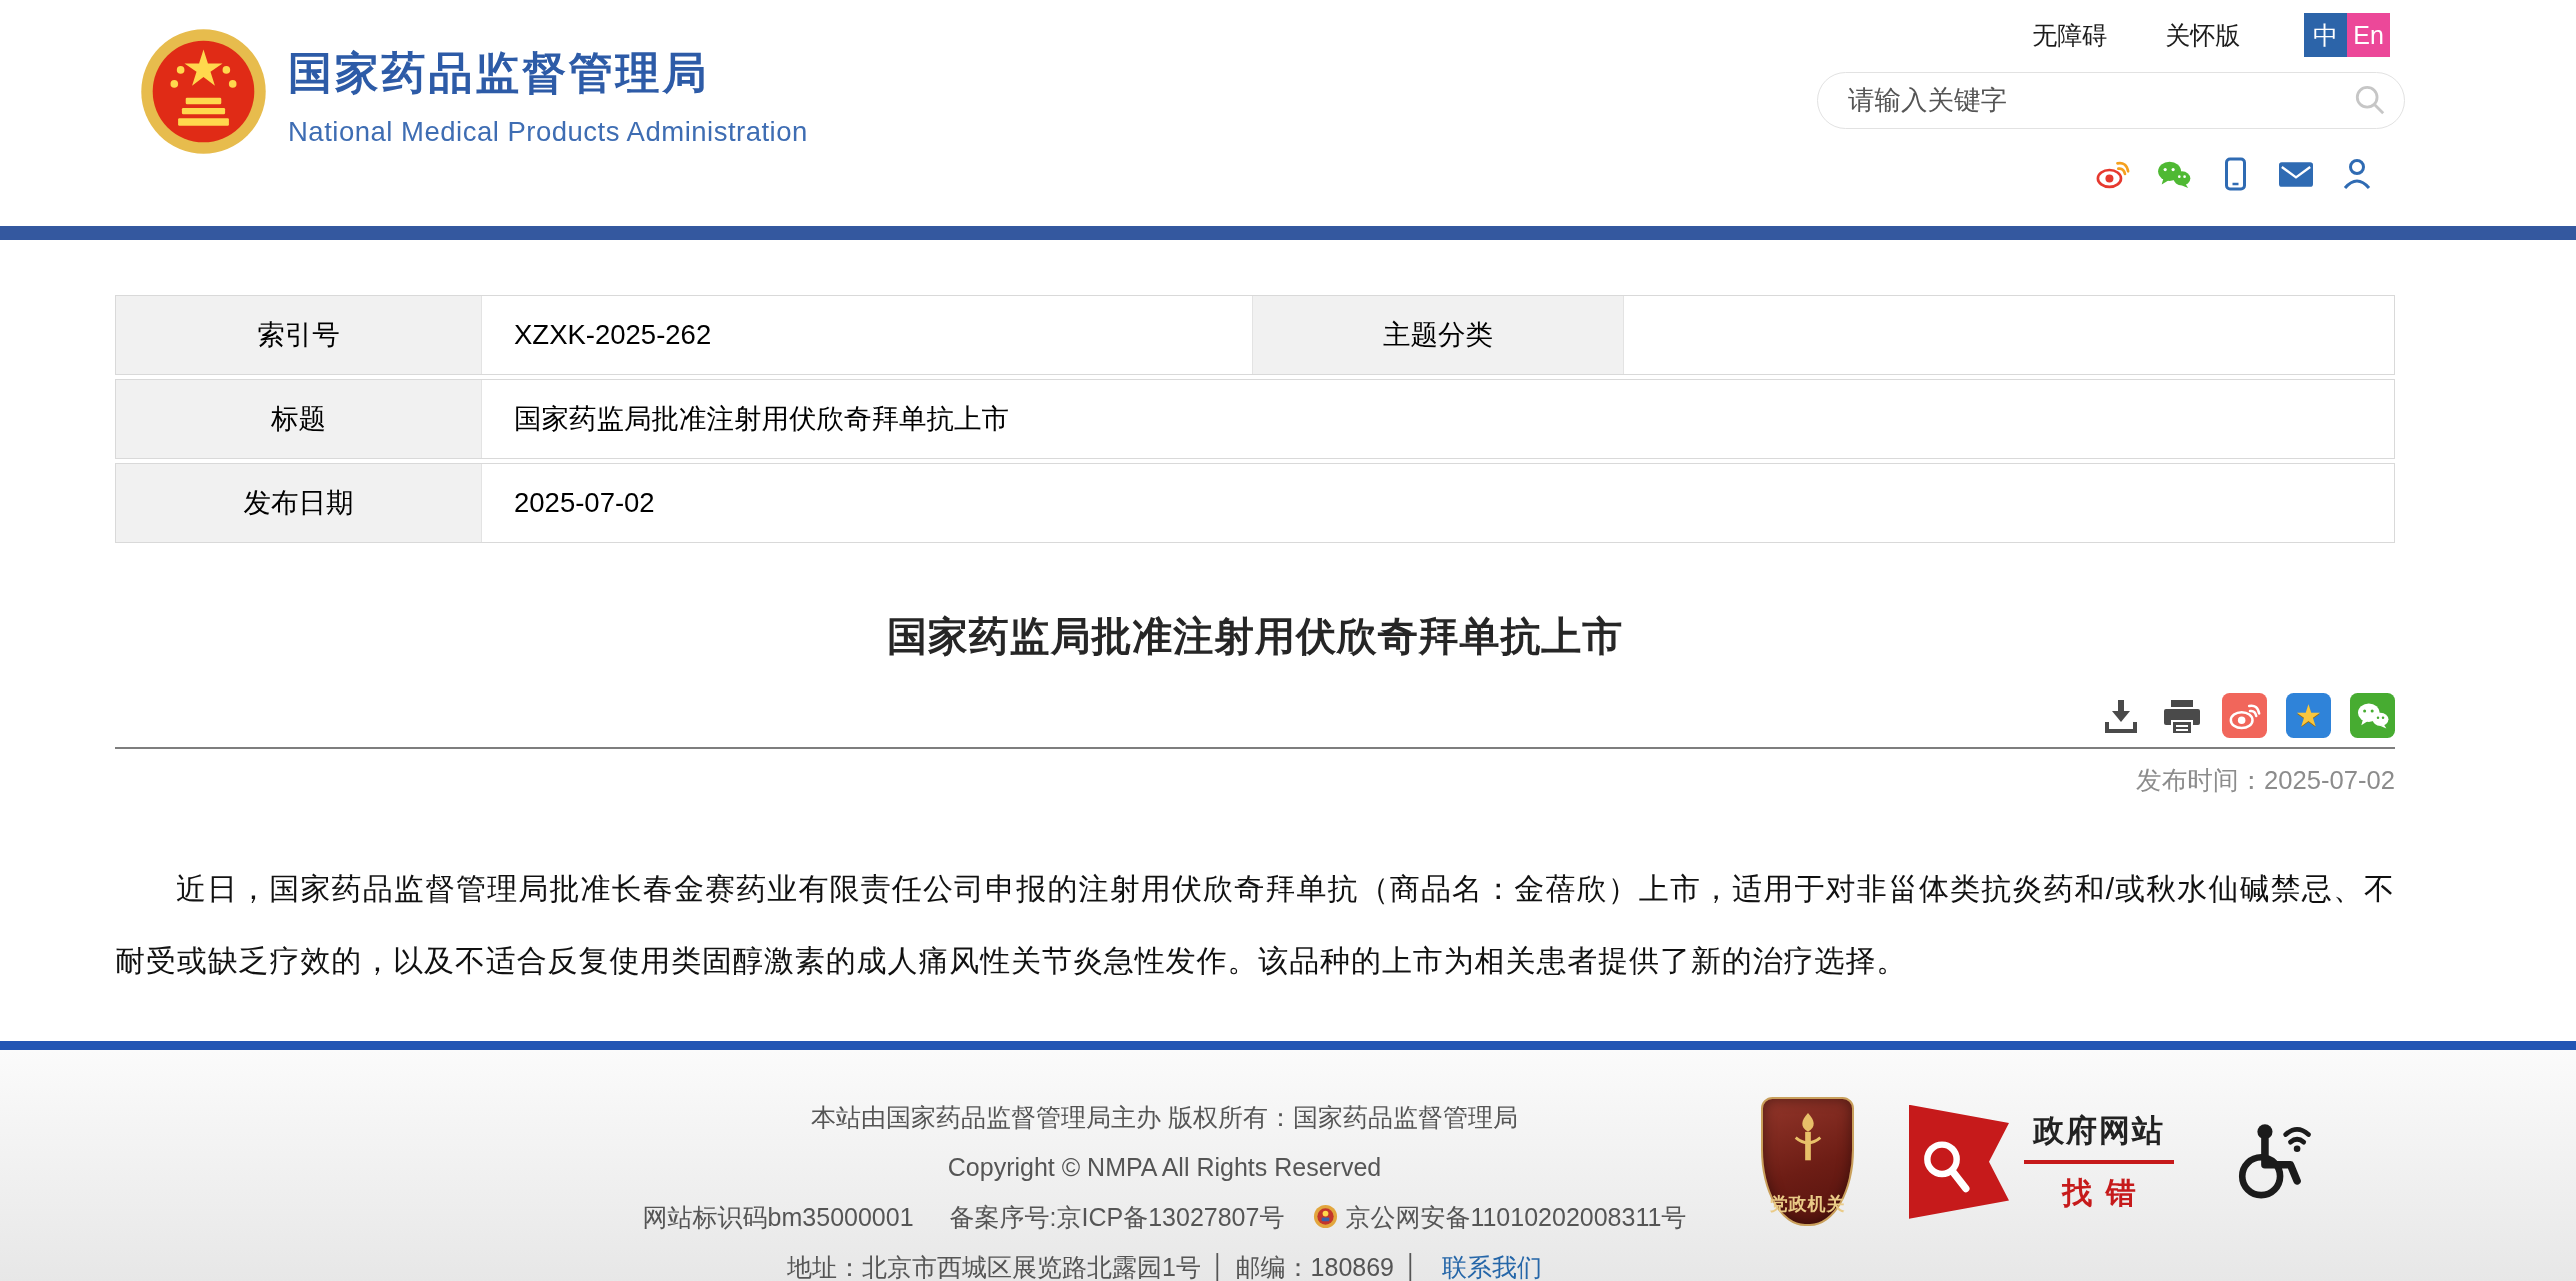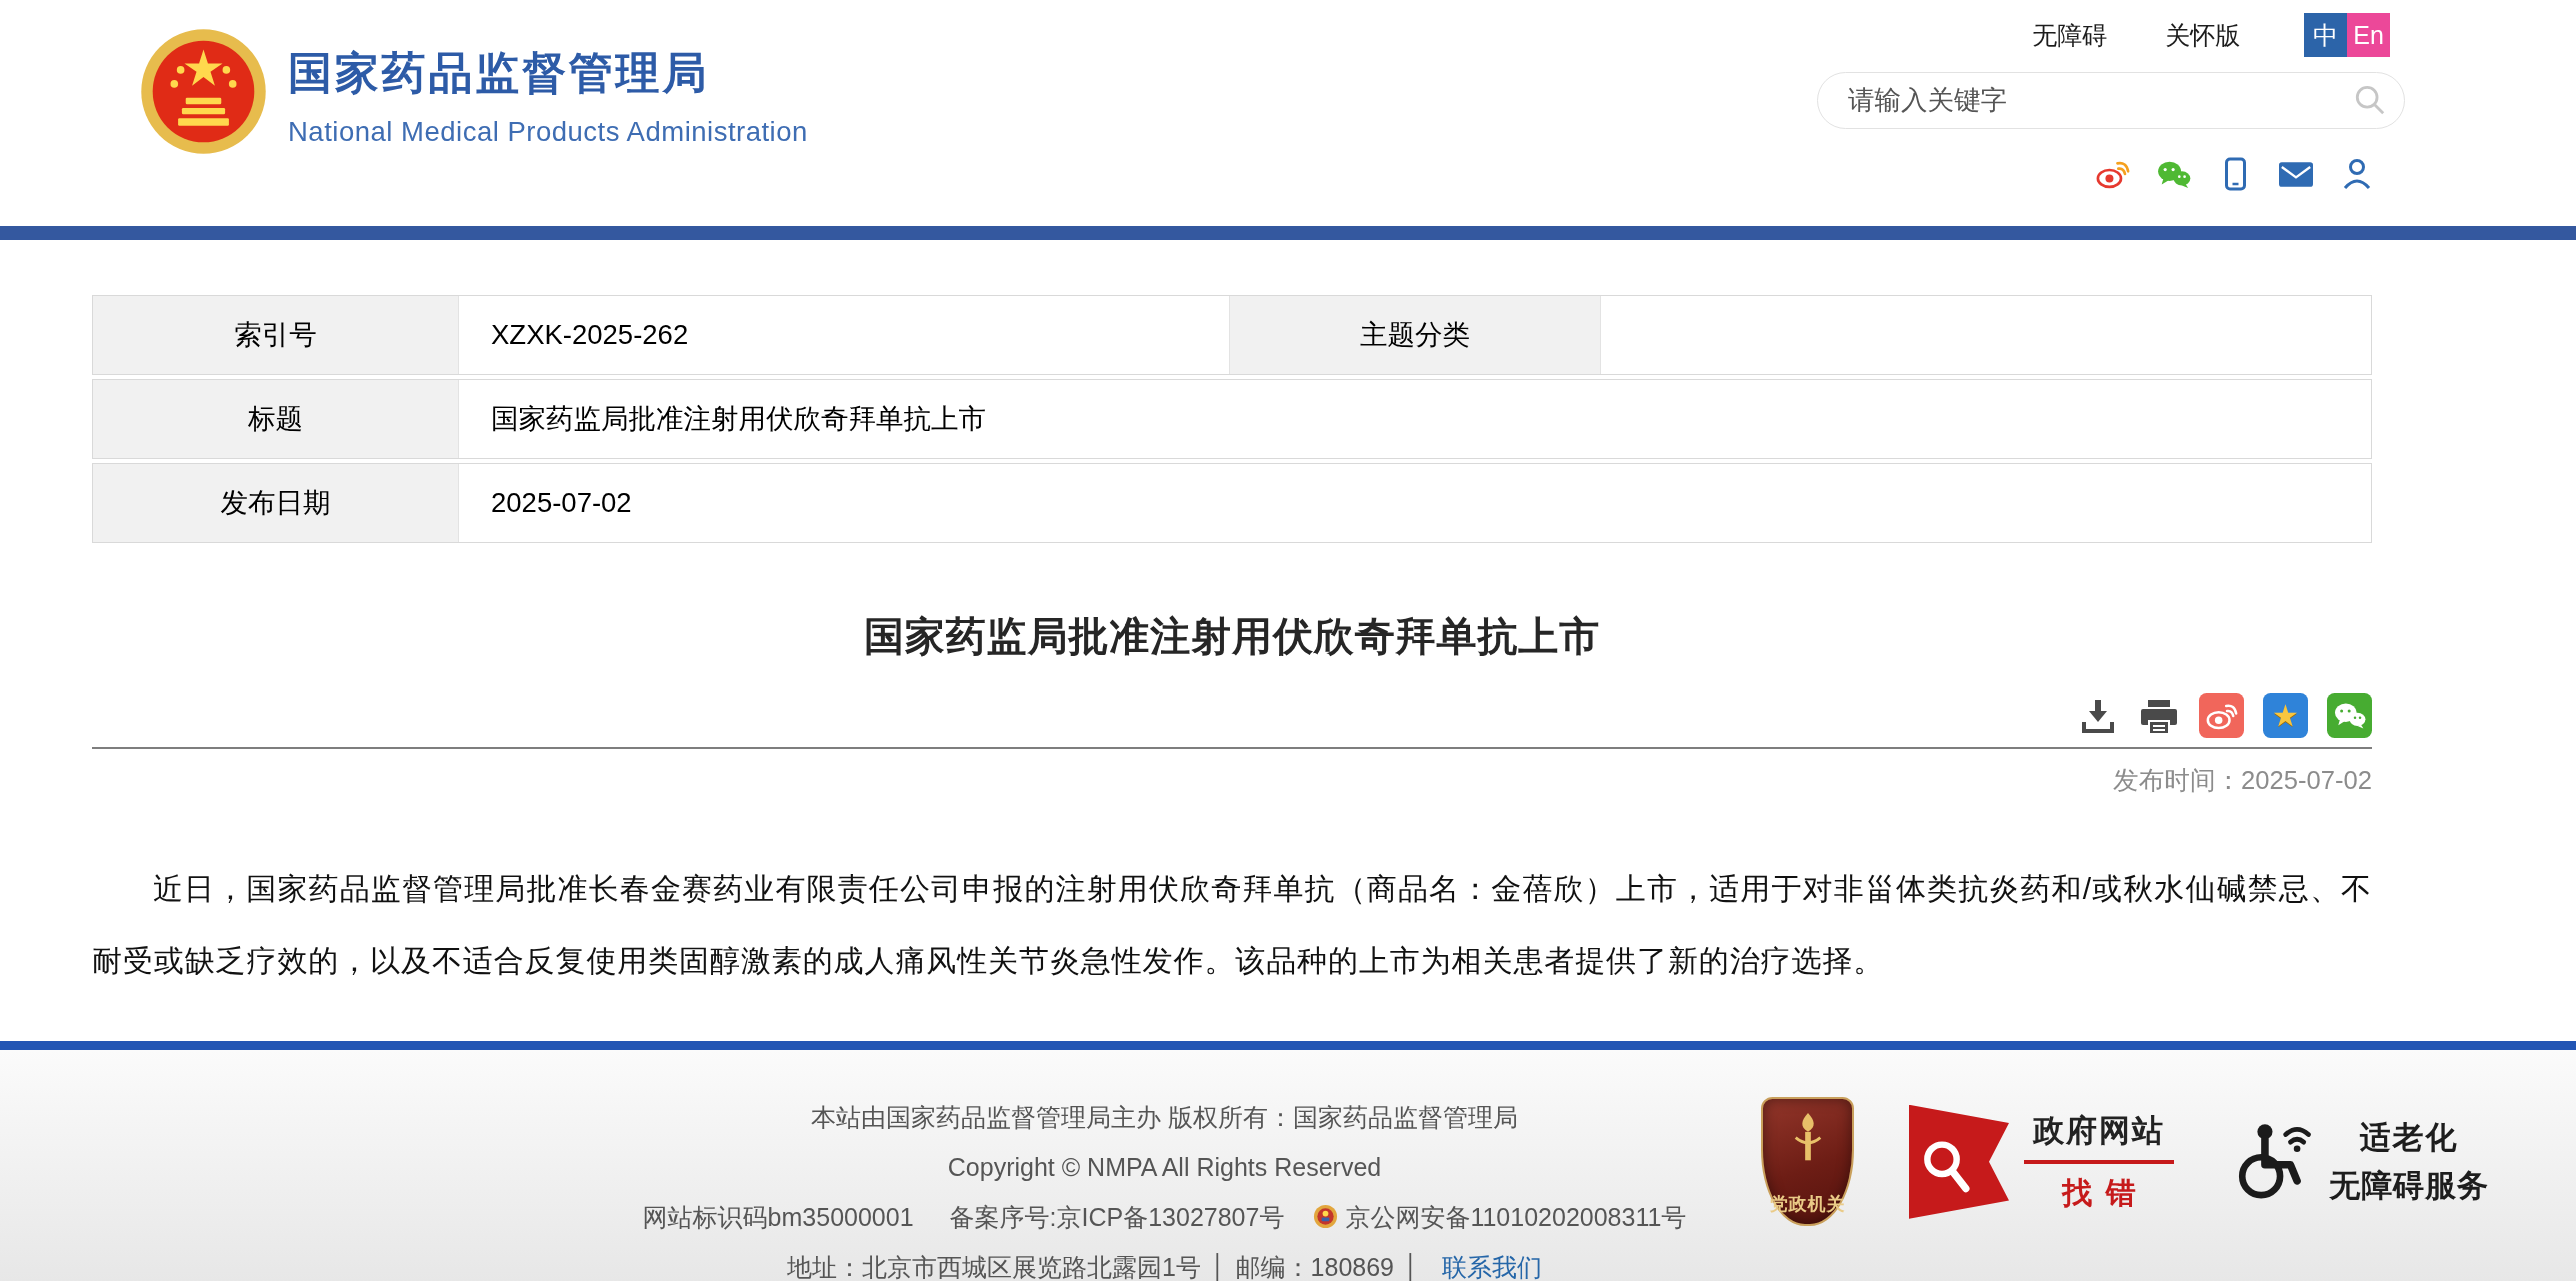--- a/index.html
+++ b/index.html
@@ -28,21 +28,21 @@
                   font-family:"Liberation Sans","DejaVu Sans",sans-serif; }
   .search-input::placeholder { color:#555; opacity:1; }
   .search-btn { position:absolute; right:19px; top:12.3px; width:32px; height:32px; cursor:pointer; }
   .social-row { position:absolute; top:157px; right:201px; display:flex; align-items:center; gap:25px; }
   .social-icon { width:36px; height:34px; display:flex; align-items:center; justify-content:center; cursor:pointer; }
   
   .top-band { height:14.2px; background:#34589F; }
   .bottom-band { height:8.5px; background:#2255B4; }
   
   .main { height:801px; overflow:hidden; background:#fff; }
-  .content { width:2280px; margin-left:92px; }
+  .content { width:2280px; margin-left:115px; }
   .info-table { padding-top:55px; }
   .info-row { display:grid; border:0.9px solid #D9D9D9; margin-bottom:3.8px; height:80px; background:#fff; }
   .row-4col { grid-template-columns:366px 770px 372px 1fr; }
   .row-2col { grid-template-columns:366px 1fr; }
   .cell { display:flex; align-items:center; font-size:27.5px; color:#000; }
   .cell-label { background:#F1F1F1; justify-content:center; border-right:0.9px solid #E3E3E3; }
   .cell-label-mid { border-left:0.9px solid #E3E3E3; }
   .cell-value { padding-left:32px; }
   .article-title { margin-top:66px; text-align:center; font-size:40px; font-weight:700; color:#262626; letter-spacing:0.9px; height:55px; line-height:55px; }
   .action-row { margin-top:28.4px; height:47px; display:flex; justify-content:flex-end; align-items:center; gap:19px; }
@@ -288,20 +288,16 @@
 
     <div class="elderly">
       <svg viewBox="0 0 92 86" width="87" height="82">
         <circle cx="34" cy="58" r="20" fill="none" stroke="#1B1B1B" stroke-width="7"></circle>
         <circle cx="38" cy="11" r="8" fill="#1B1B1B"></circle>
         <path d="M38 19 v27 h27 l7 17" fill="none" stroke="#1B1B1B" stroke-width="8" stroke-linecap="round" stroke-linejoin="round"></path>
         <path d="M60 14 q12 -11 24 0" fill="none" stroke="#1B1B1B" stroke-width="5" stroke-linecap="round"></path>
         <path d="M65 22 q7 -6 14 0" fill="none" stroke="#1B1B1B" stroke-width="5" stroke-linecap="round"></path>
         <circle cx="72" cy="29" r="3.5" fill="#1B1B1B"></circle>
       </svg>
-      <div class="elderly-texts">
-        <div class="elderly-line1">适老化</div>
-        <div class="elderly-line2">无障碍服务</div>
-      </div>
     </div>
   </div>
 </div>
 
 
 </body></html>

